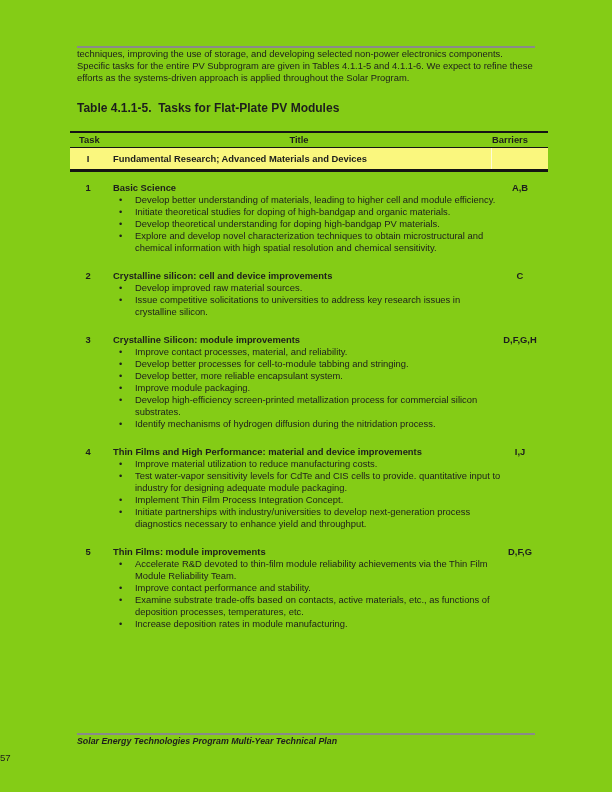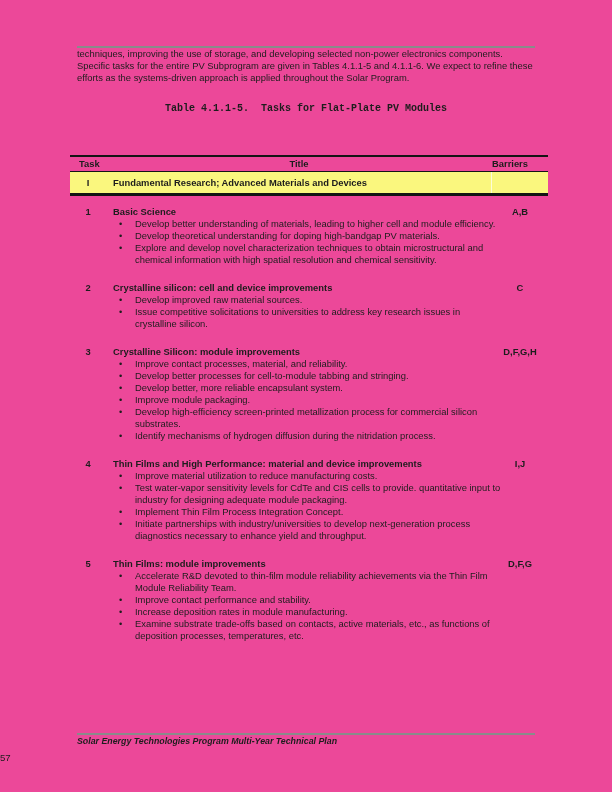--- a/index.html
+++ b/index.html
@@ -1,29 +1,29 @@
 <!DOCTYPE html>
 <html><head>
 <meta charset="utf-8">
 <style>
   html,body{margin:0;padding:0;background:#ffffff;}
   .page{
-    position:relative;width:612px;height:792px;background:#ec4899;overflow:hidden;
+    position:relative;width:612px;height:792px;background:#84cc16;overflow:hidden;
     font-family:"Liberation Sans",sans-serif;color:#1d1d1d;
   }
   .content{position:absolute;left:77px;top:46px;width:471px;}
   .top-rule{width:458px;height:0;border-top:2px solid #8a8a8a;}
   p.body{font-size:9.4px;line-height:12px;margin:0;width:460px;}
   .p1{margin-top:20px;}
   .p2{margin-top:10px;}
   .tbl-title{
-    margin-top:18px;width:458px;text-align:center;
-    font-size:10px;font-weight:bold;white-space:pre-wrap;line-height:13px;font-family:Liberation Mono, monospace;
+    margin-top:18px;width:458px;
+    font-size:12px;font-weight:bold;white-space:pre-wrap;line-height:13px;
   }
-  .task-table{margin-top:40px;margin-left:-7px;width:478px;font-size:9.4px;}
+  .task-table{margin-top:16px;margin-left:-7px;width:478px;font-size:9.4px;}
   .hdr-row{
     display:grid;grid-template-columns:36px 386px 56px;
     border-top:2px solid #141414;border-bottom:1px solid #141414;
     height:14px;line-height:14px;font-weight:bold;
   }
   .hdr-task{padding-left:9px;}
   .hdr-title{text-align:center;}
   .hdr-bar{text-align:left;}
   .section-row{
     display:grid;grid-template-columns:36px 386px 56px;
@@ -70,20 +70,21 @@
         <div></div>
       </div>
 
       <div class="tasks">
   <div class="task-row">
     <div class="t-num">1</div>
     <div class="t-body">
       <div class="t-title">Basic Science</div>
       <ul class="bullets">
                 <li>Develop better understanding of materials, leading to higher cell and module efficiency.</li>
+                <li>Initiate theoretical studies for doping of high-bandgap and organic materials.</li>
                 <li>Develop theoretical understanding for doping high-bandgap PV materials.</li>
                 <li>Explore and develop novel characterization techniques to obtain microstructural and chemical information with high spatial resolution and chemical sensitivity.</li>
               </ul>
     </div>
     <div class="t-bar">A,B</div>
   </div>
 
   <div class="task-row">
     <div class="t-num">2</div>
     <div class="t-body">
@@ -126,22 +127,22 @@
     <div class="t-bar">I,J</div>
   </div>
 
   <div class="task-row">
     <div class="t-num">5</div>
     <div class="t-body">
       <div class="t-title">Thin Films: module improvements</div>
       <ul class="bullets">
                 <li>Accelerate R&amp;D devoted to thin-film module reliability achievements via the Thin Film Module Reliability Team.</li>
                 <li>Improve contact performance and stability.</li>
+                <li>Examine substrate trade-offs based on contacts, active materials, etc., as functions of deposition processes, temperatures, etc.</li>
                 <li>Increase deposition rates in module manufacturing.</li>
-                <li>Examine substrate trade-offs based on contacts, active materials, etc., as functions of deposition processes, temperatures, etc.</li>
               </ul>
     </div>
     <div class="t-bar">D,F,G</div>
   </div>
 </div>
     </div>
   </div>
 
   <div class="footer-rule"></div>
   <div class="footer-text">Solar Energy Technologies Program Multi-Year Technical Plan</div>

